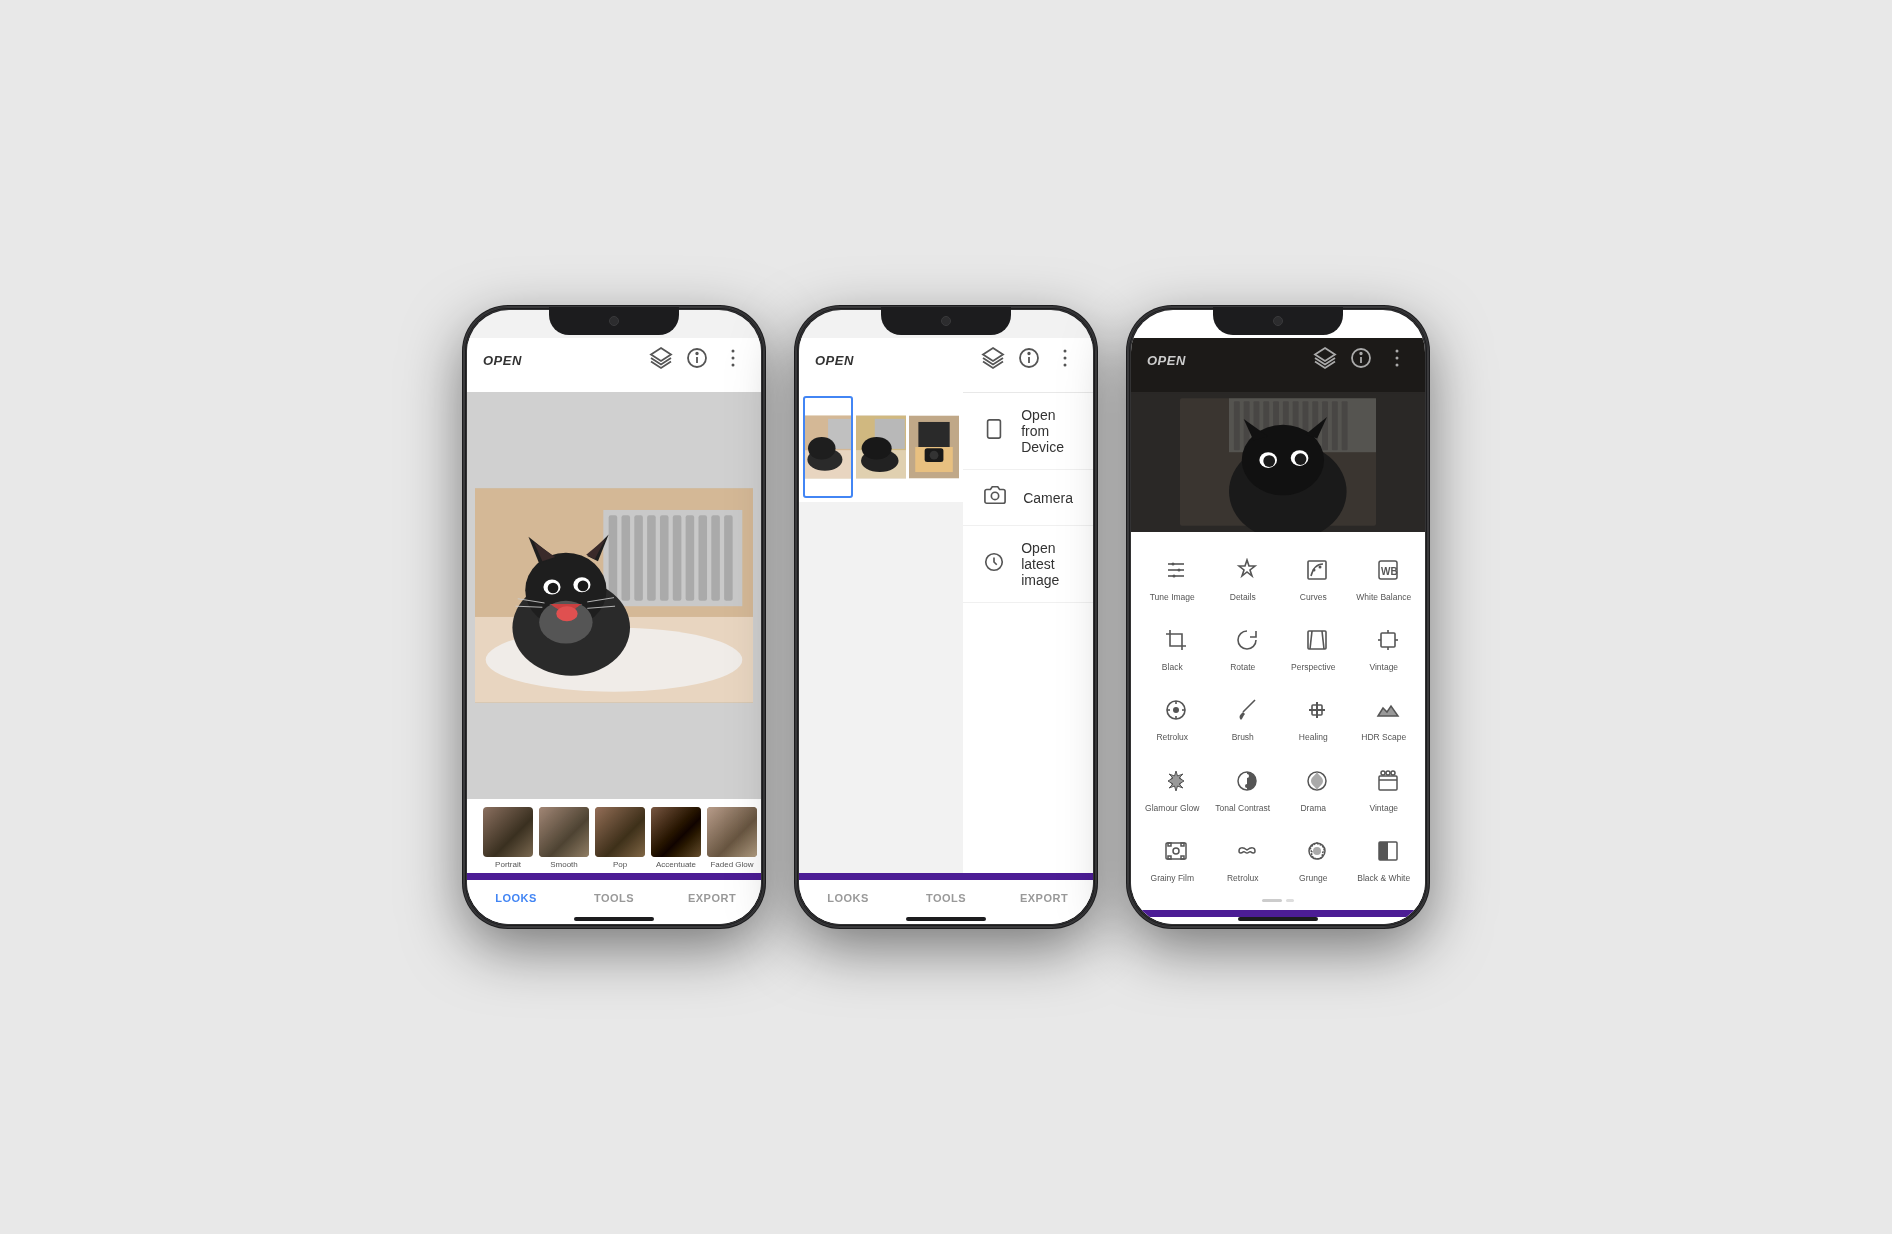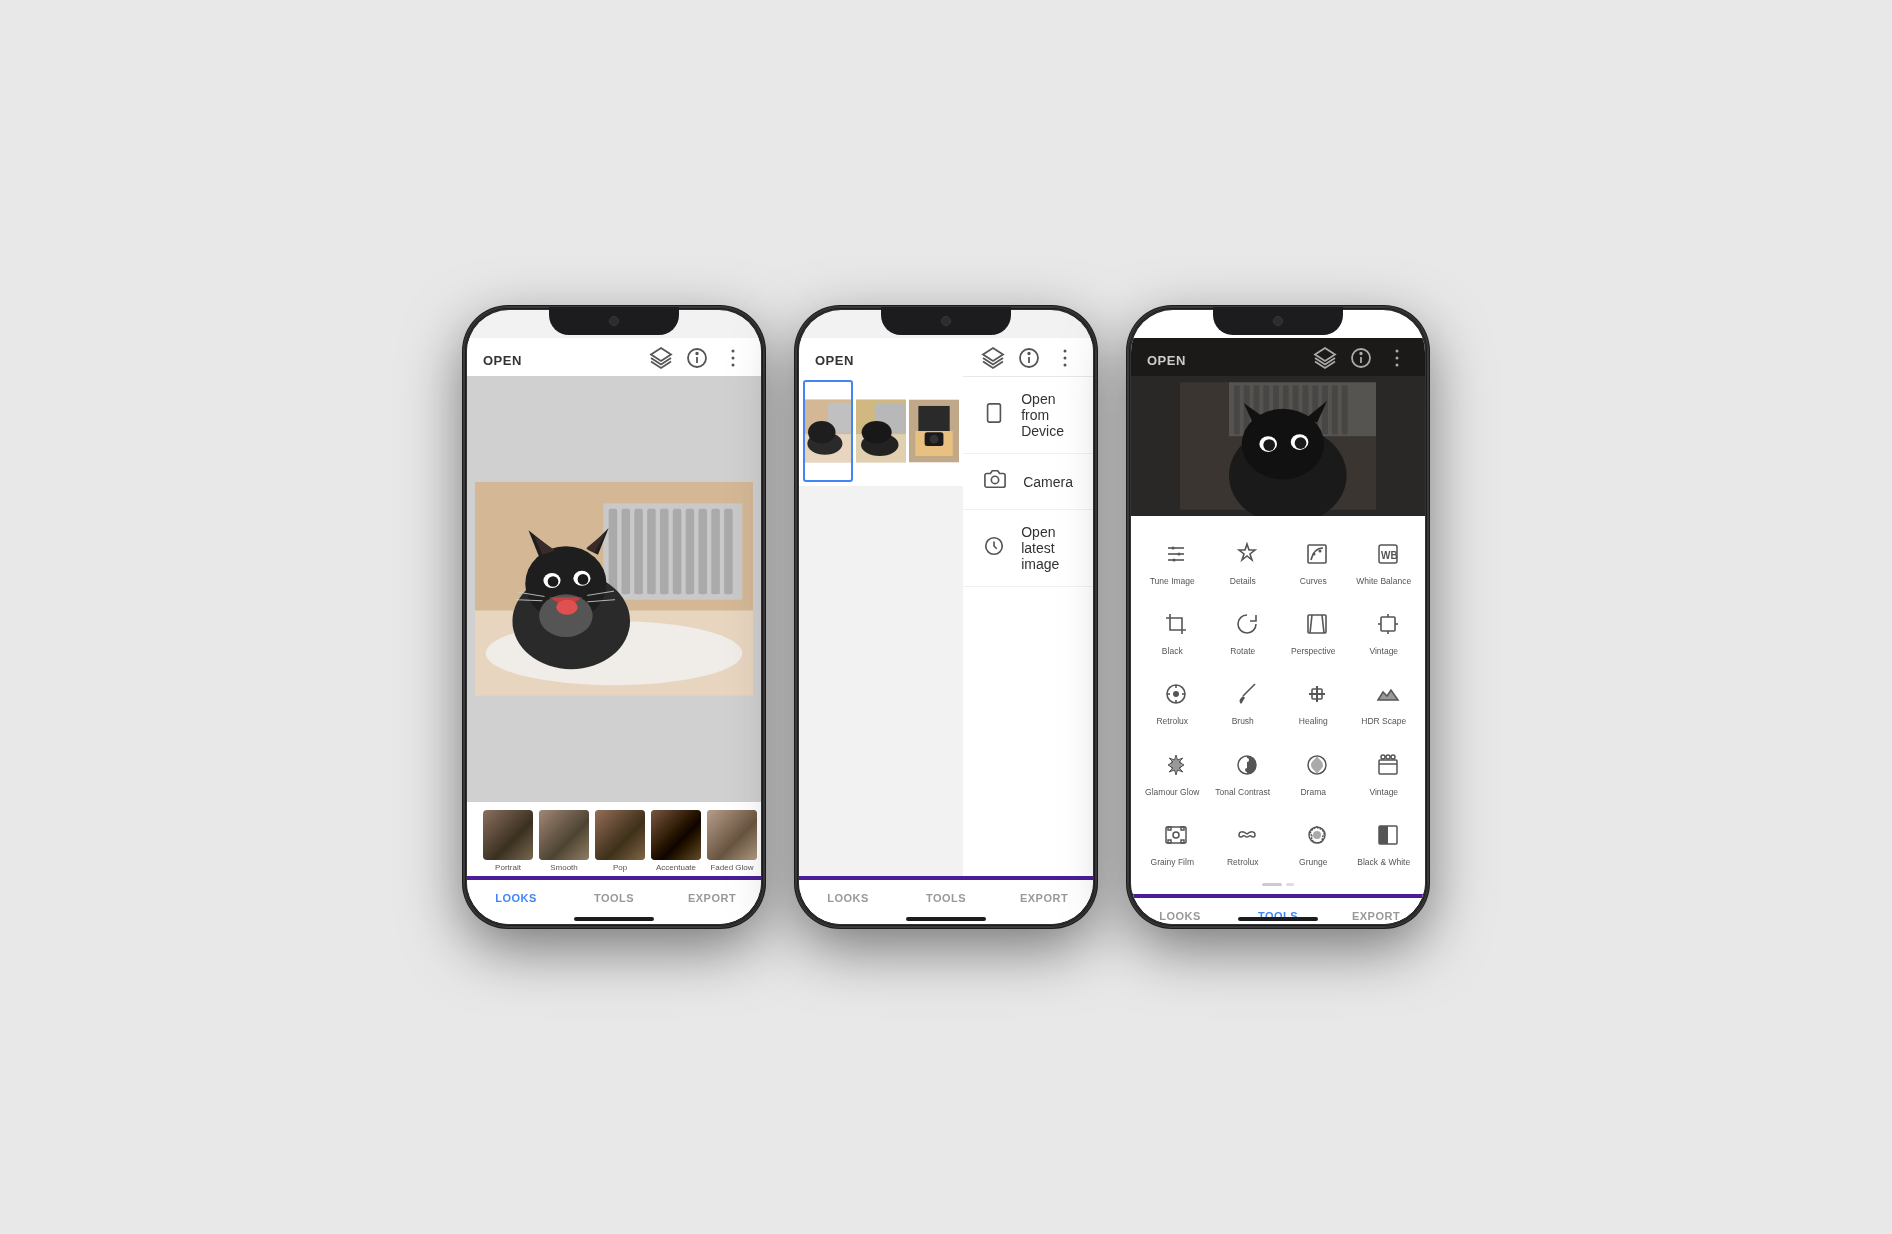--- a/index.html
+++ b/index.html
@@ -68,22 +68,23 @@
       flex-direction: column;
       background: #f2f2f2;
       padding-top: 28px;
     }
 
     
     .top-bar {
       display: flex;
       align-items: center;
       justify-content: space-between;
-      padding: 8px 16px 2px;
+      padding: 8px 16px 18px;
       background: #fff;
+      font-style: italic;
     }
     .top-bar-left {
       font-size: 13px;
       font-weight: 700;
       letter-spacing: 0.5px;
       color: #333;
     }
     .top-bar-right {
       display: flex;
       gap: 12px;
@@ -141,21 +142,21 @@
     .look-thumb-label {
       font-size: 8px;
       color: #555;
       text-align: center;
       max-width: 50px;
     }
 
     .bottom-nav {
       display: flex;
       background: #fff;
-      border-top: 4px solid #4c1d95;
+      border-top: 7px solid #4c1d95;
       padding: 8px 0 16px;
     }
     .nav-item {
       flex: 1;
       text-align: center;
       font-size: 11px;
       font-weight: 600;
       letter-spacing: 0.5px;
       color: #999;
       cursor: pointer;

